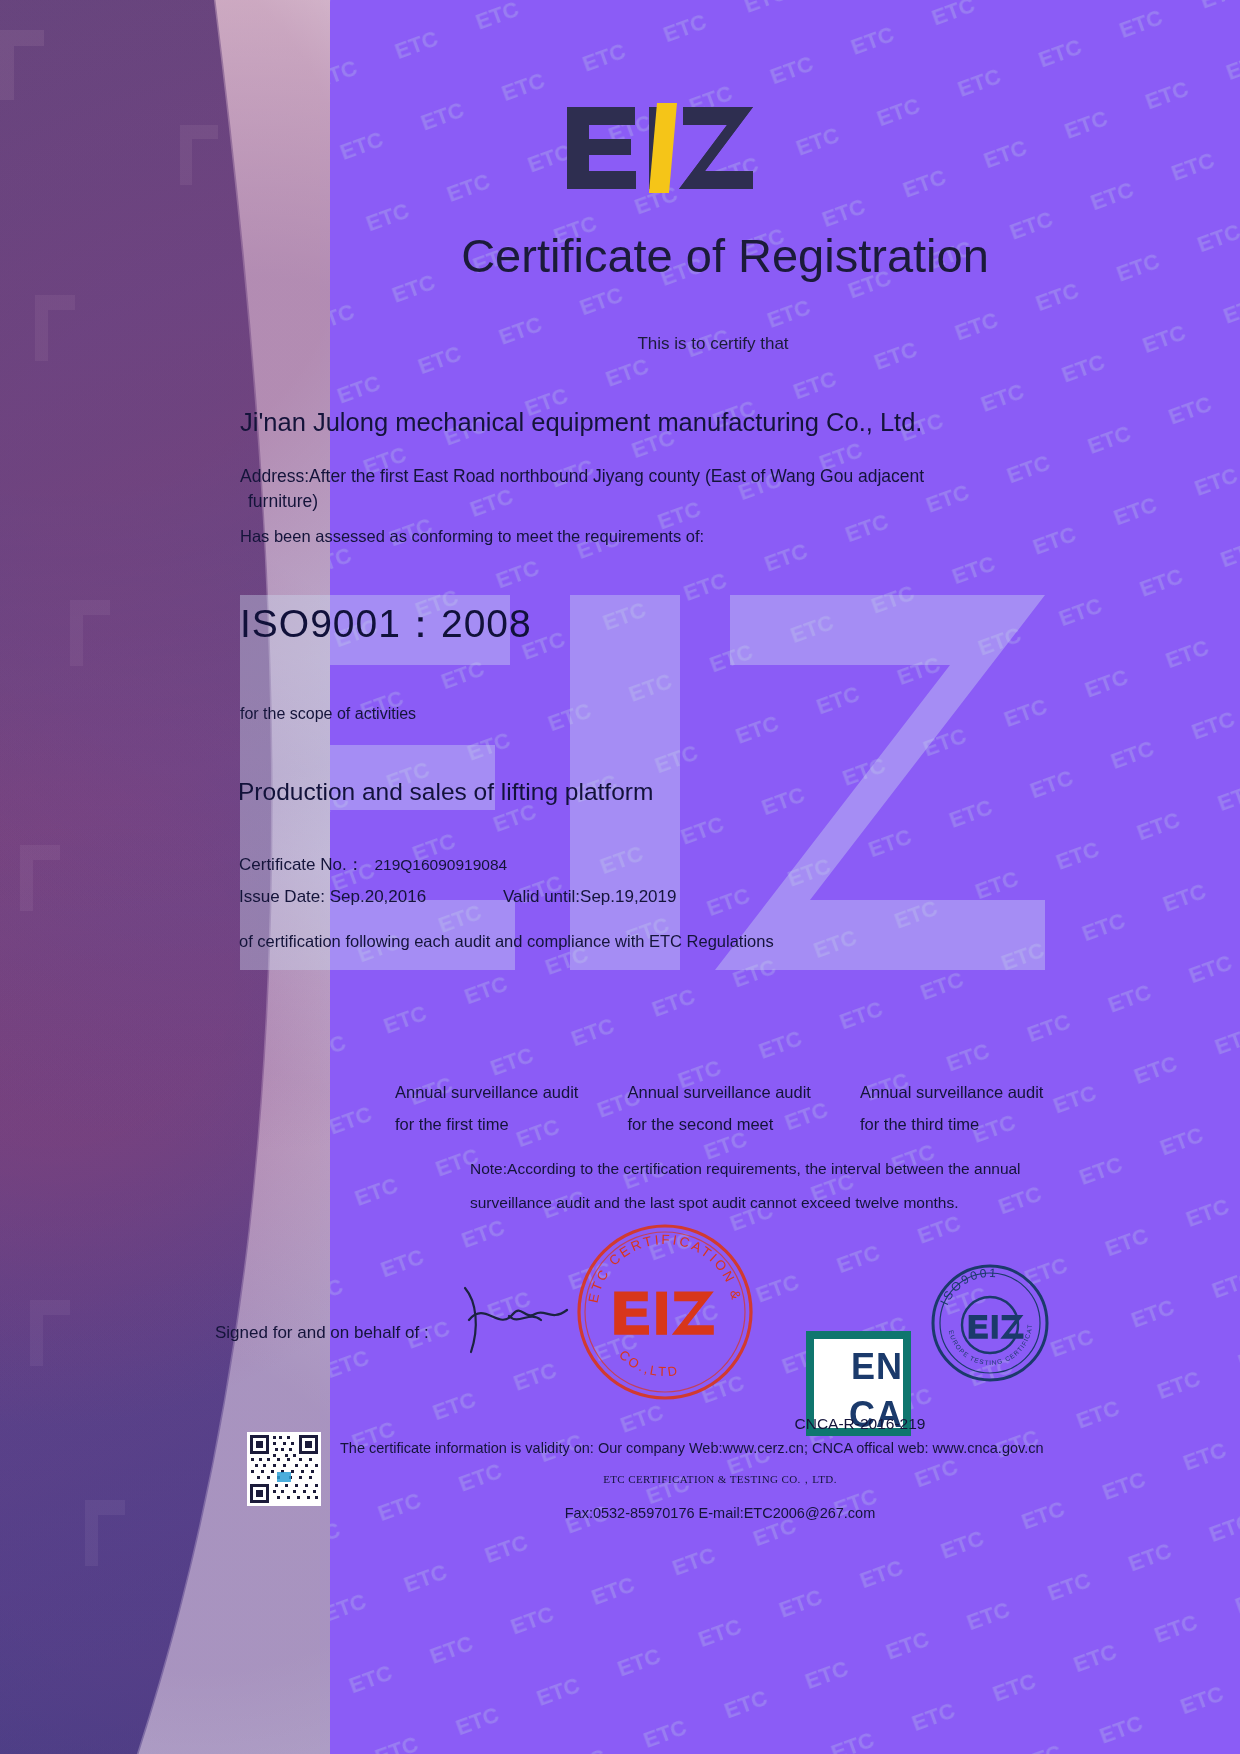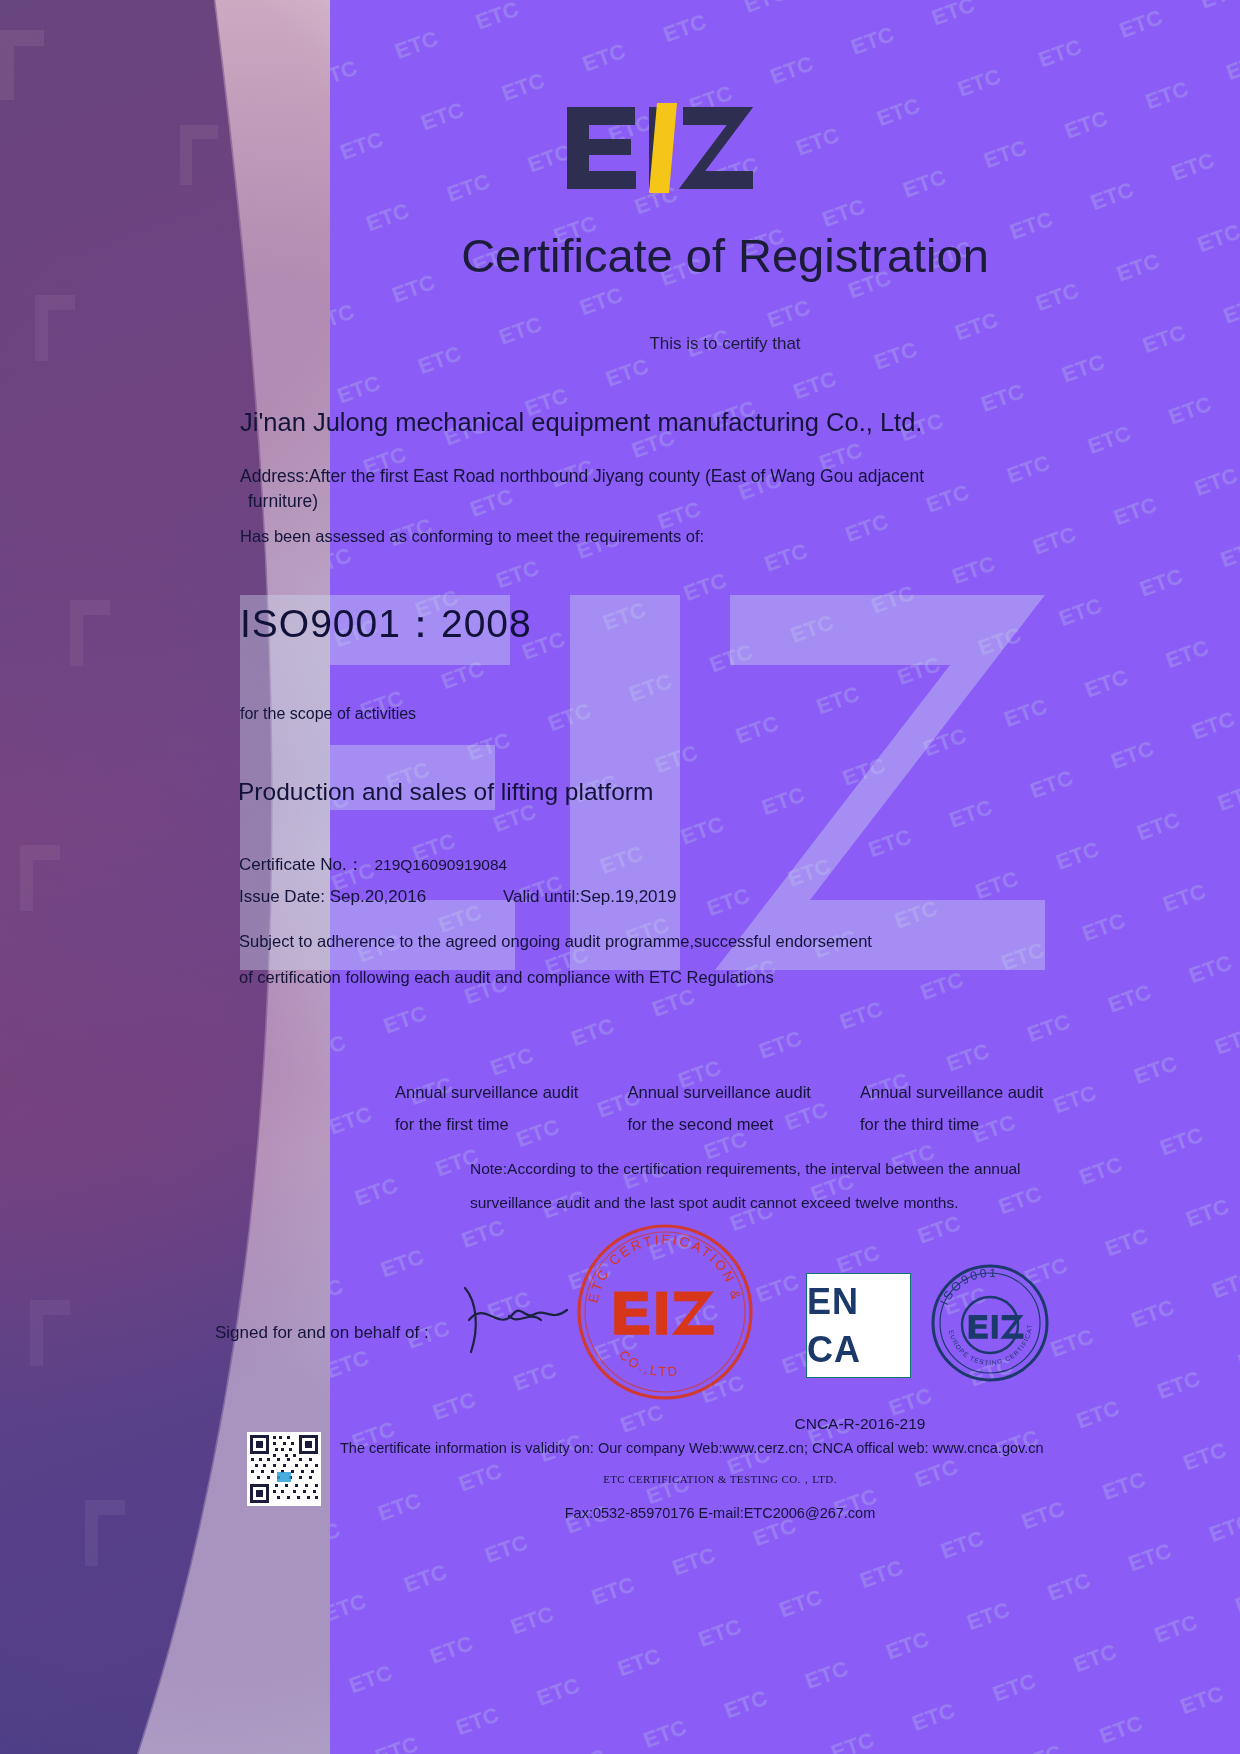--- a/index.html
+++ b/index.html
@@ -96,21 +96,21 @@
     top: 228px;
     width: 790px;
     text-align: center;
     font-size: 47px;
     color: #1b1b3a;
     letter-spacing: 0px;
   }
 
   .certify-line {
     position: absolute;
-    left: 330px;
+    left: 318px;
     top: 334px;
     width: 790px;
     text-align: center;
     font-size: 17px;
     color: #1b1b3a;
   }
 
   .company {
     position: absolute;
     left: 240px;
@@ -243,30 +243,30 @@
     left: 575px;
     top: 1222px;
     width: 180px;
     height: 180px;
   }
 
   
   .cnca-mark {
     position: absolute;
     left: 806px;
-    top: 1273px;
+    top: 1331px;
     width: 105px;
     height: 105px;
-    border: 1px solid #0f766e;
+    border: 8px solid #0f766e;
     background: #ffffff;
     color: #1b3a6b;
     font-size: 36px;
     line-height: 48px;
     font-weight: bold;
-    text-align: left;
+    text-align: right;
     padding-top: 4px;
     box-sizing: border-box;
     letter-spacing: 1px;
   }
   .cnca-code {
     position: absolute;
     left: 786px;
     top: 1387px;
     width: 148px;
     text-align: center;
@@ -408,21 +408,20 @@
       <span>Certificate No.：</span>
       <span class="value">219Q16090919084</span>
     </div>
 
     <div class="dates">
       <span>Issue Date: Sep.20,2016</span>
       <span class="valid">Valid until:Sep.19,2019</span>
     </div>
 
     <div class="terms">
-      <div>Subject to adherence to the agreed ongoing audit programme,successful endorsement</div>
       <div>of certification following each audit and compliance with ETC Regulations</div>
     </div>
 
     <div class="audits">
       <div class="audit-col">
         <div>Annual surveillance audit</div>
         <div>for the first time</div>
       </div>
       <div class="audit-col">
         <div>Annual surveillance audit</div>

